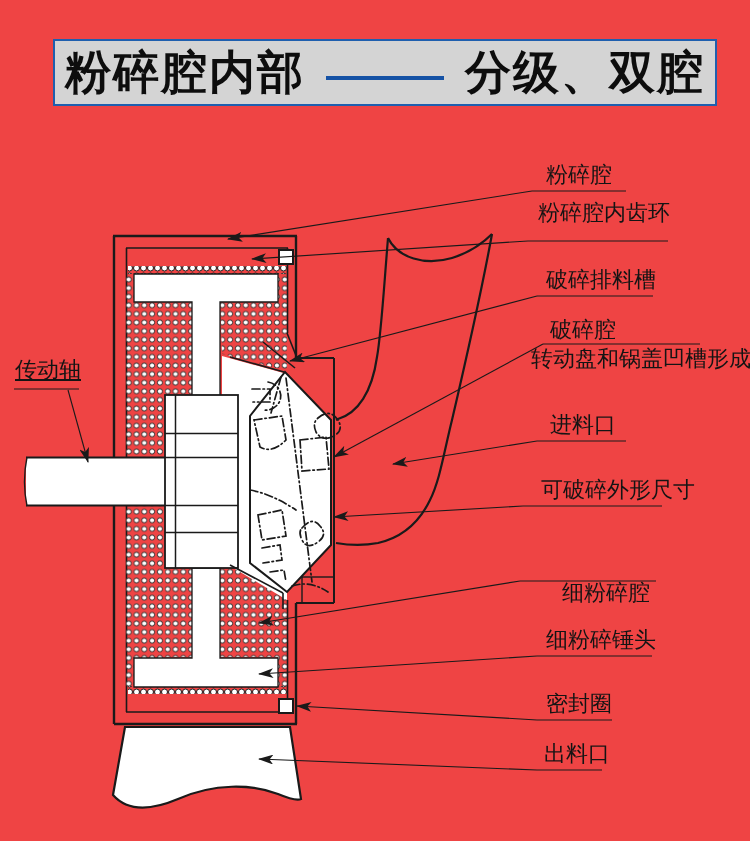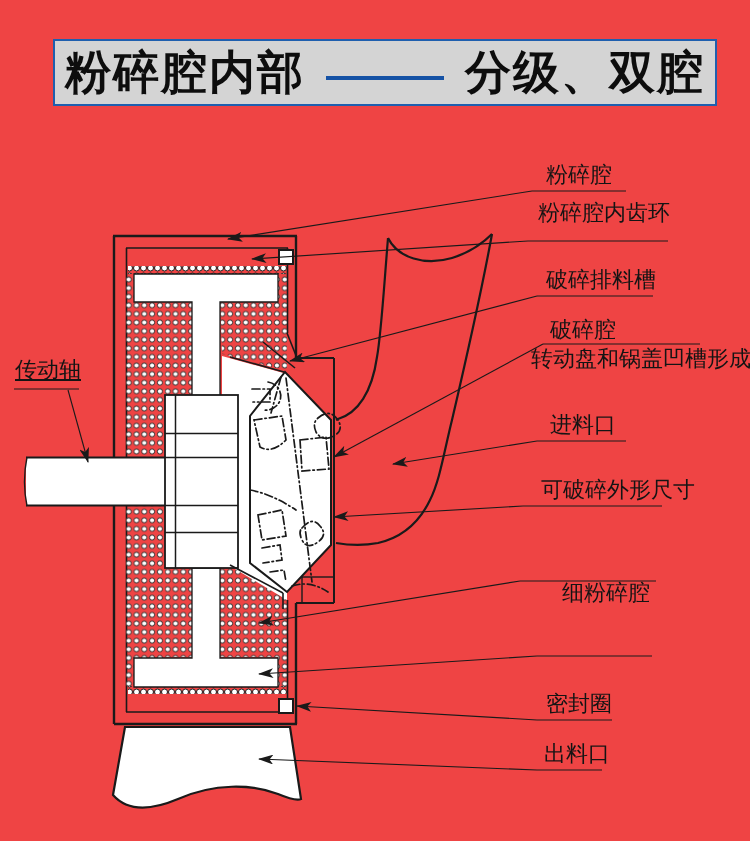--- a/index.html
+++ b/index.html
@@ -179,16 +179,17 @@
 
   <div class="lbl" style="left:15px;top:357px;text-decoration:underline;">传动轴</div>
   <div class="lbl" style="left:546px;top:162px;">粉碎腔</div>
   <div class="lbl" style="left:538px;top:200px;">粉碎腔内齿环</div>
   <div class="lbl" style="left:546px;top:267px;">破碎排料槽</div>
   <div class="lbl" style="left:550px;top:317px;">破碎腔</div>
   <div class="lbl" style="left:531px;top:346px;">转动盘和锅盖凹槽形成</div>
   <div class="lbl" style="left:550px;top:412px;">进料口</div>
   <div class="lbl" style="left:541px;top:477px;">可破碎外形尺寸</div>
   <div class="lbl" style="left:562px;top:552px;margin-top:28px;">细粉碎腔</div>
+  <div class="lbl" style="left:546px;top:627px;">细粉碎锤头</div>
   <div class="lbl" style="left:546px;top:691px;">密封圈</div>
   <div class="lbl" style="left:544px;top:741px;font-family:Liberation Serif, serif;">出料口</div>
 
 </div>
 
 </body></html>

